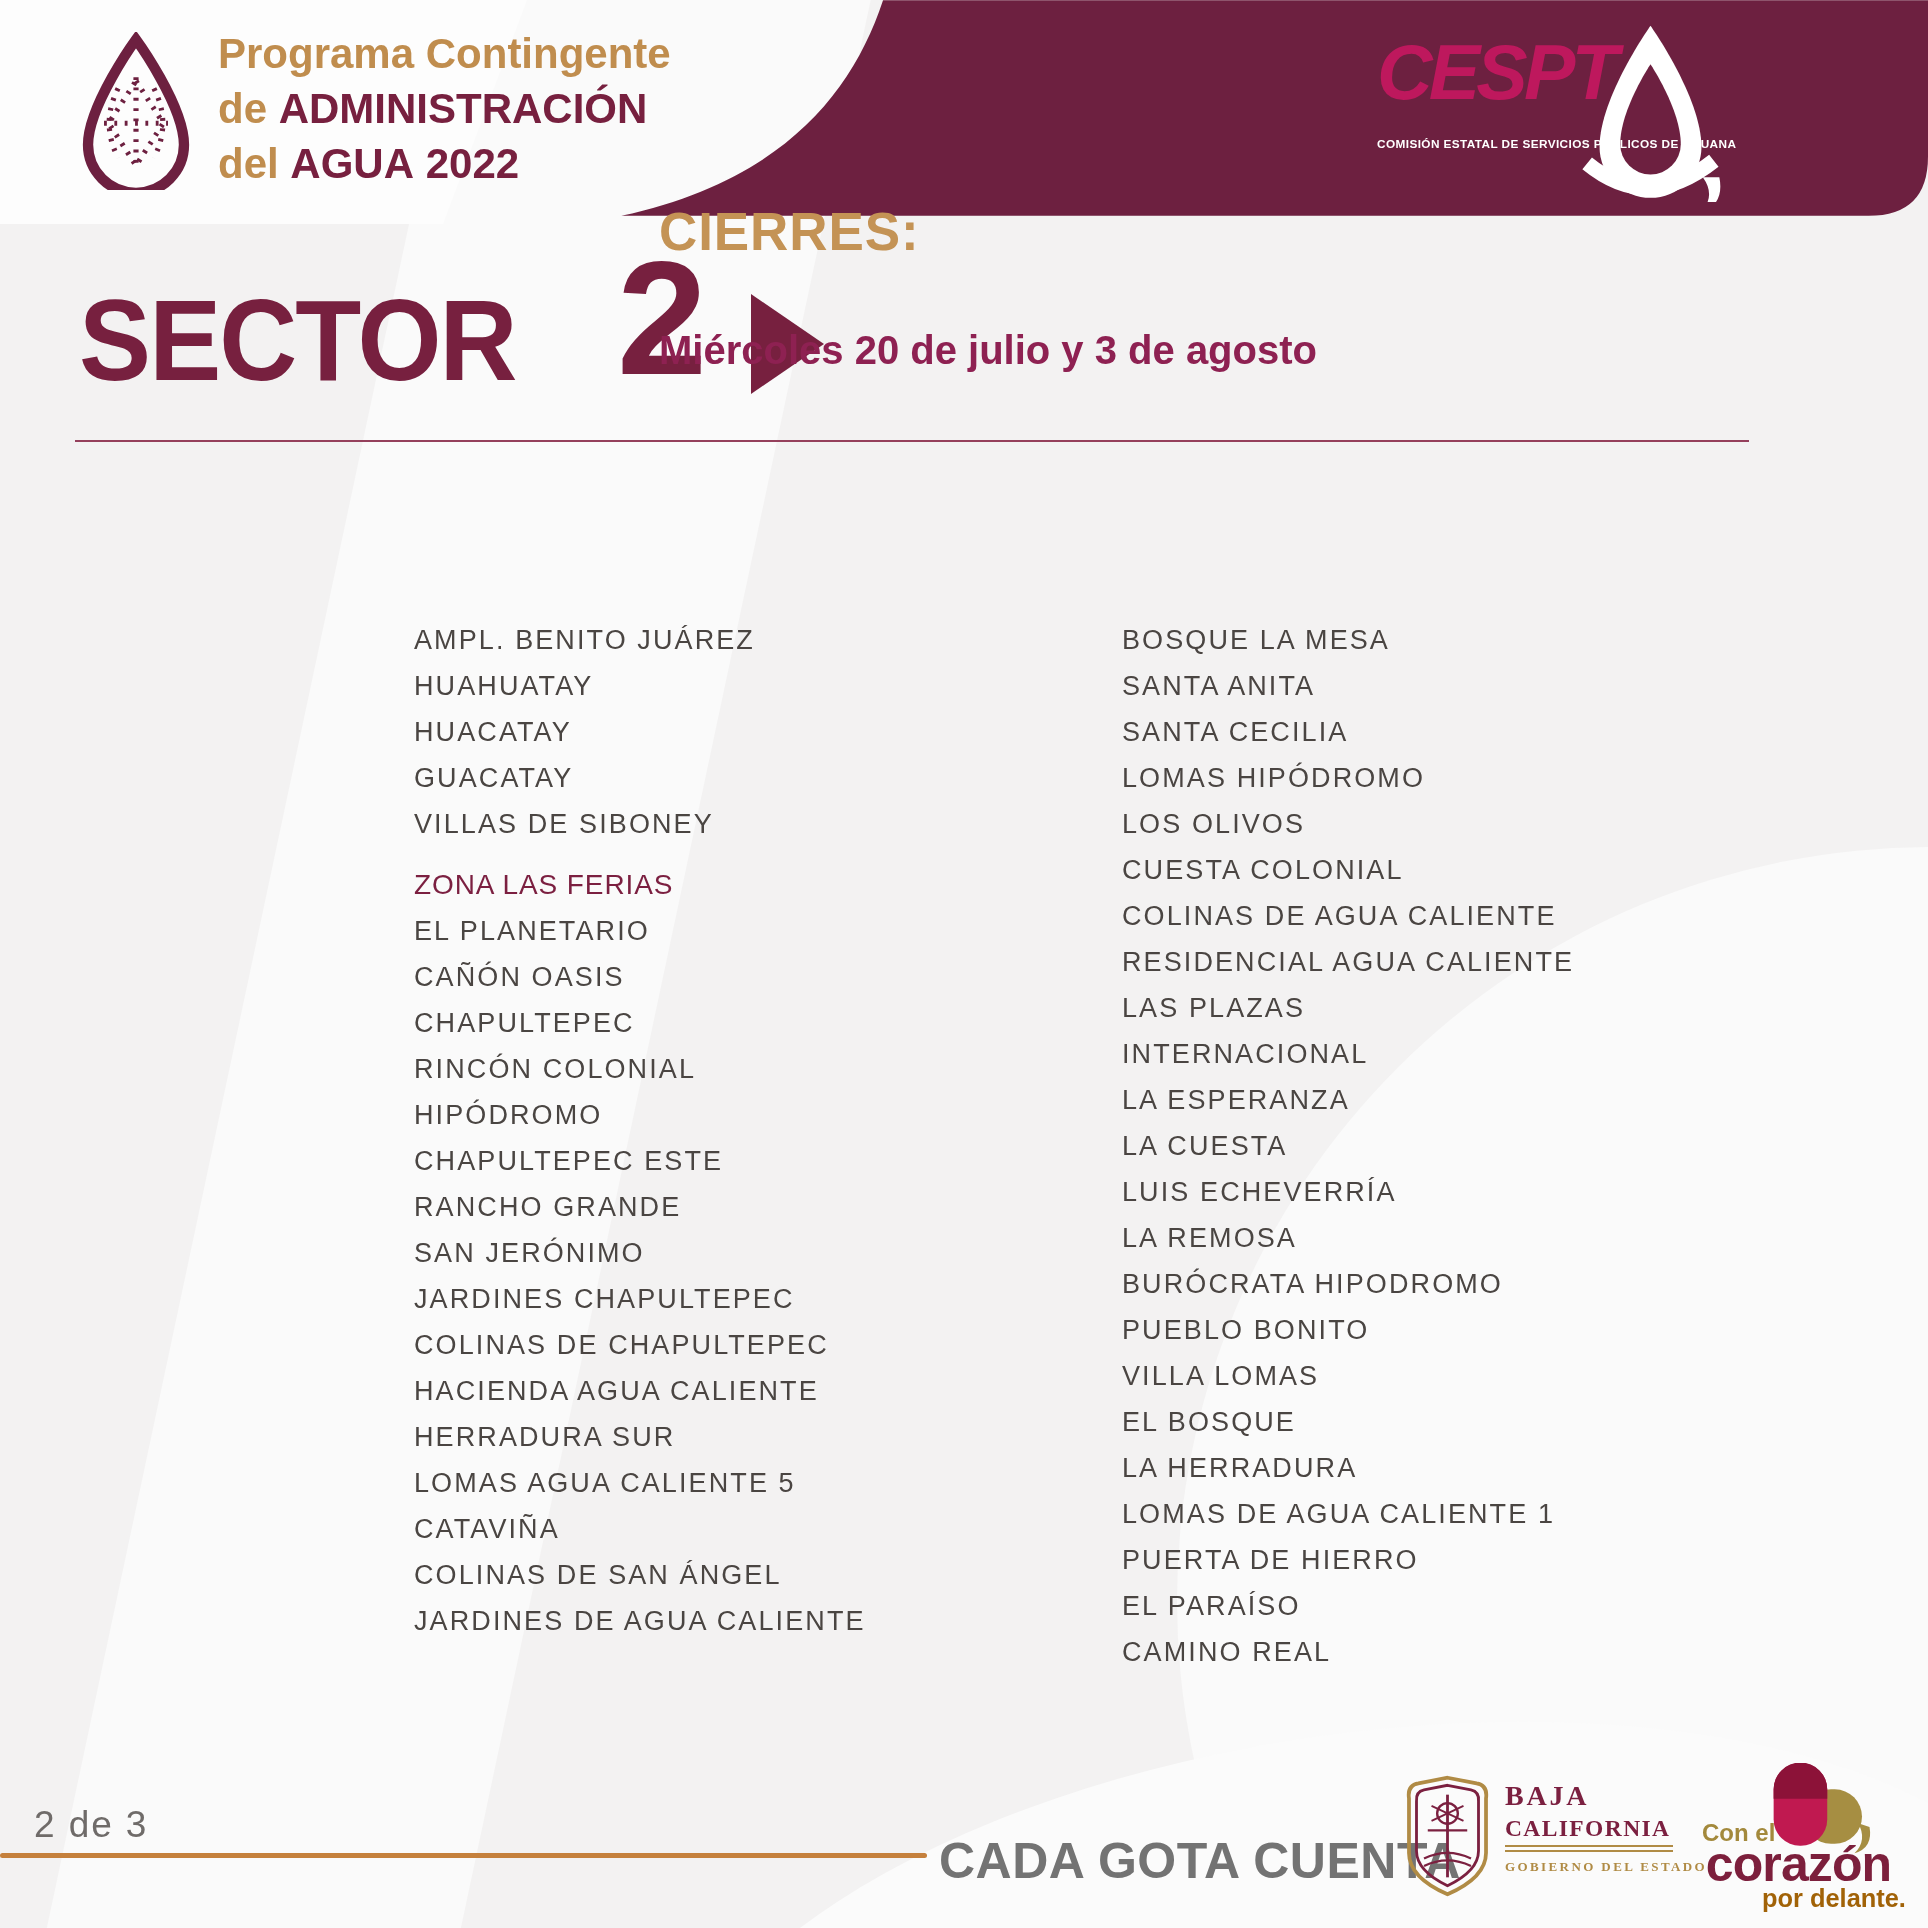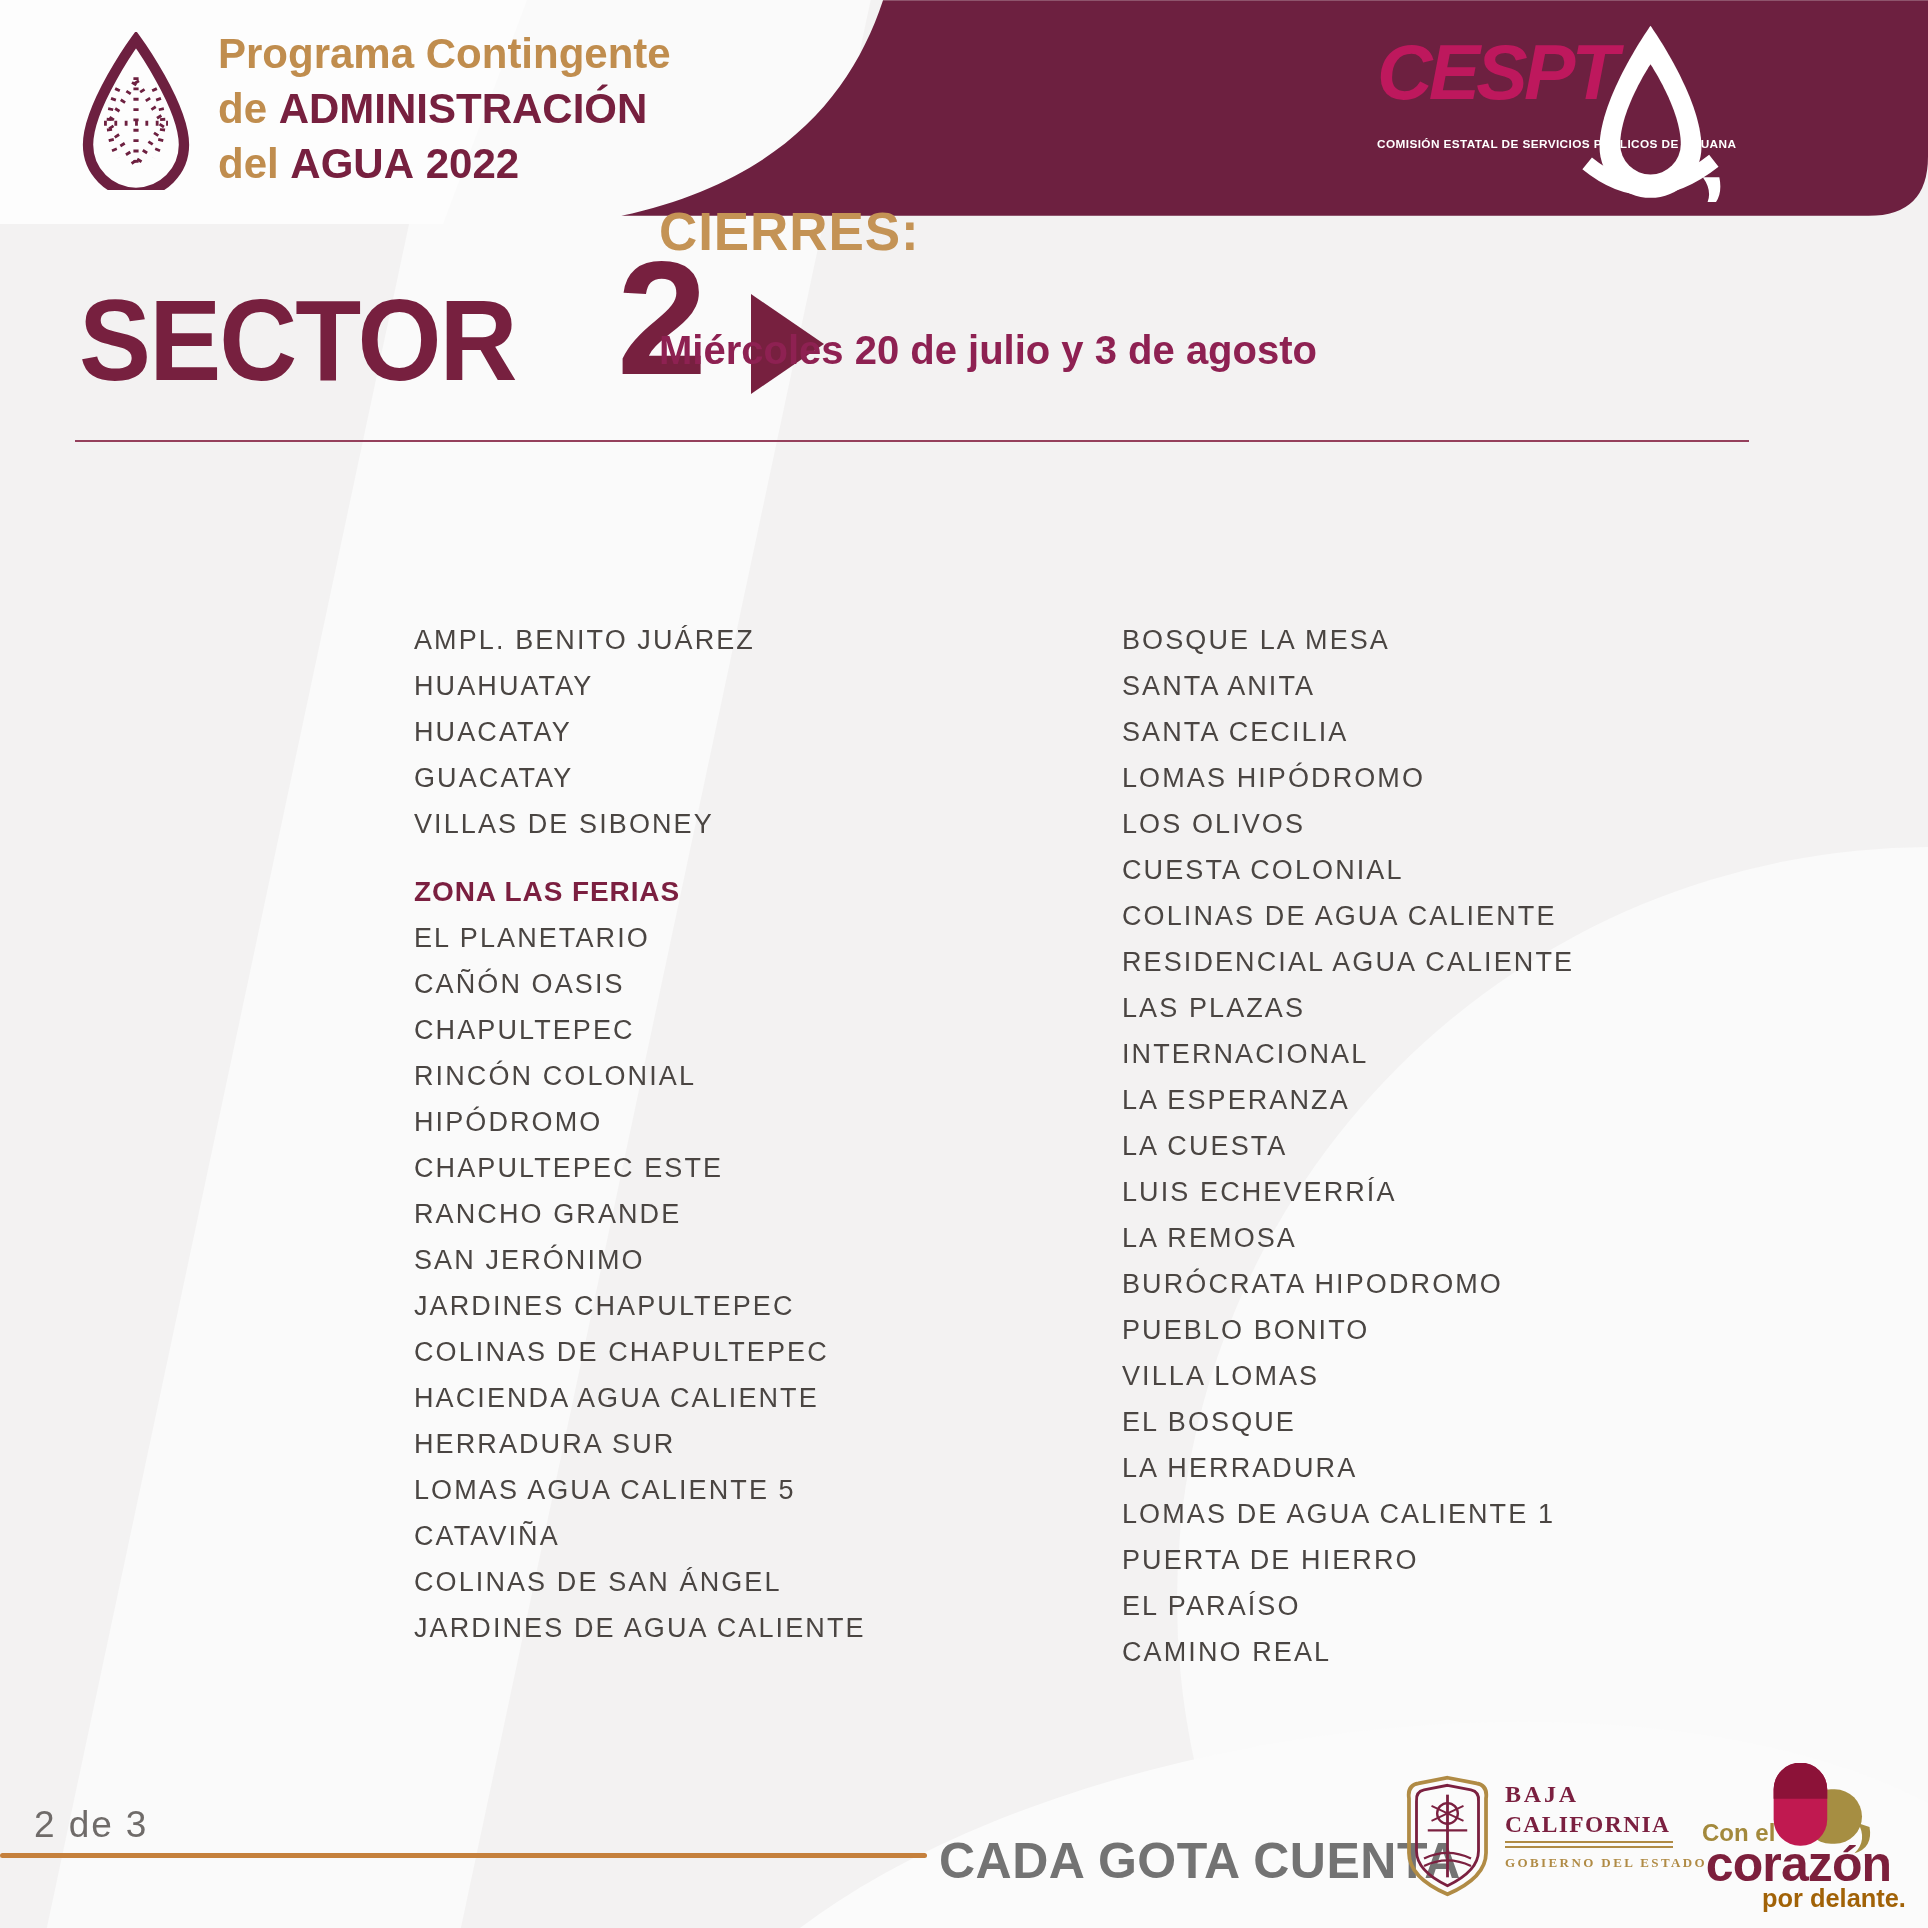--- a/index.html
+++ b/index.html
@@ -31,28 +31,28 @@
   .sector-num{position:absolute;left:617px;top:237px;font-size:162px;font-weight:bold;color:#77203f;line-height:1;}
   .sector-arrow{position:absolute;left:751px;top:294px;width:0;height:0;border-left:73px solid #77203f;border-top:50px solid transparent;border-bottom:50px solid transparent;}
   .cierres-title{position:absolute;left:659px;top:205px;font-size:53px;font-weight:800;color:#c49355;letter-spacing:0.9px;line-height:1;}
   .cierres-dates{position:absolute;left:659px;top:330px;font-size:40px;font-weight:800;color:#8e2152;line-height:1;}
   .divider{position:absolute;left:75px;top:440px;width:1674px;height:1.9px;background:#93germ;}
   .divider{background:#95405c;}
   
   .col{position:absolute;font-size:27px;line-height:46px;letter-spacing:2.1px;color:#4a4542;white-space:nowrap;}
   .col-left{left:414px;top:617px;}
   .col-right{left:1122px;top:617px;}
-  .zona{color:#7b1f40;font-weight:700;letter-spacing:0.9px;font-size:28px;margin-top:22px;}
+  .zona{color:#7b1f40;font-weight:400;letter-spacing:0.9px;font-size:28px;margin-top:15px;}
   
   .page-ind{position:absolute;left:34px;top:1804px;font-size:37px;color:#6f6b69;letter-spacing:1.9px;}
   .foot-line{position:absolute;left:0;top:1853px;width:927px;height:4.7px;background:#c5803c;border-radius:2.8px;}
   .slogan{position:absolute;left:939px;top:1832px;font-size:50px;font-weight:700;color:#737373;letter-spacing:0.5px;white-space:nowrap;}
   .bc-crest{position:absolute;left:1403px;top:1774px;width:89px;height:124px;}
   .bc-text{position:absolute;left:1505px;top:1782px;font-family:"Liberation Serif",serif;color:#7b2040;}
-  .bc-l1{font-size:24px;font-weight:bold;letter-spacing:2.8px;line-height:1;}
+  .bc-l1{font-size:28px;font-weight:bold;letter-spacing:2.8px;line-height:1;}
   .bc-l2{font-size:23.5px;font-weight:bold;letter-spacing:1.4px;line-height:1;margin-top:6.6px;}
   .bc-rule{width:168px;height:1.9px;background:#b08b45;margin-top:4.7px;}
   .bc-rule2{margin-top:3.8px;}
   .bc-l3{font-size:13px;font-weight:bold;letter-spacing:2.4px;line-height:1;margin-top:7.5px;color:#b08b45;}
   .cz{position:absolute;left:1702px;top:1763px;width:226px;height:166px;}
   .cz-heart{position:absolute;left:0;top:0;width:226px;height:94px;}
   .cz-l1{position:absolute;left:0;top:56px;font-size:24px;font-weight:bold;color:#a3893c;}
   .cz-l2{position:absolute;left:3.8px;top:72px;font-size:50px;font-weight:800;color:#7c1f3c;letter-spacing:-0.9px;}
   .cz-l3{position:absolute;left:60px;top:121px;font-size:25.4px;font-weight:bold;color:#a16207;}
 </style>

